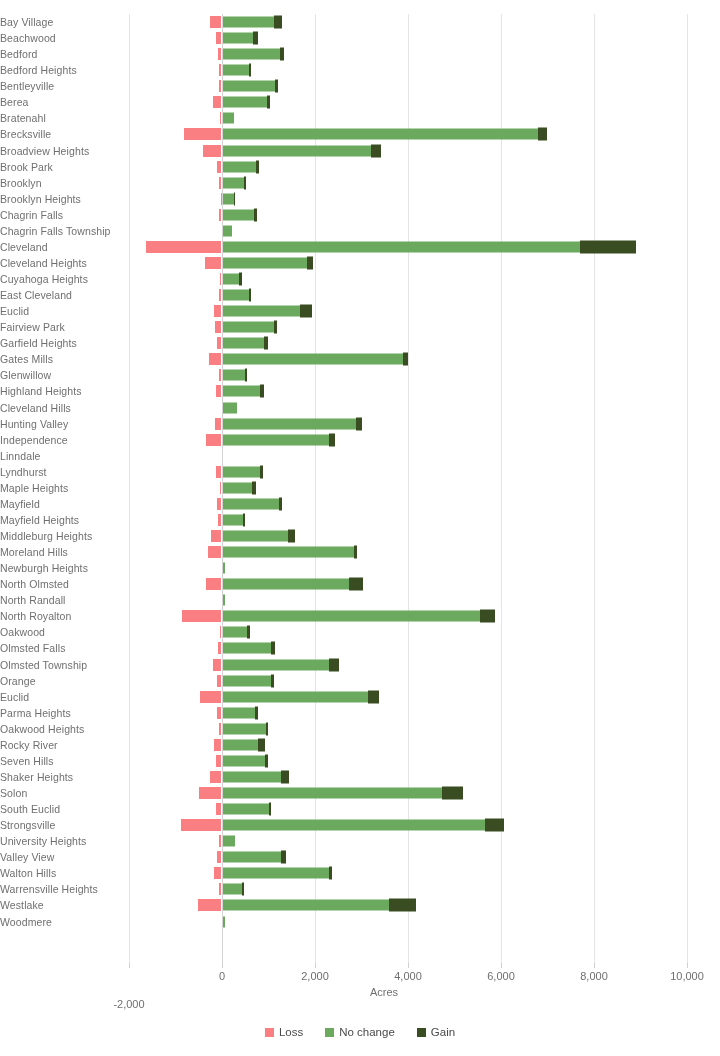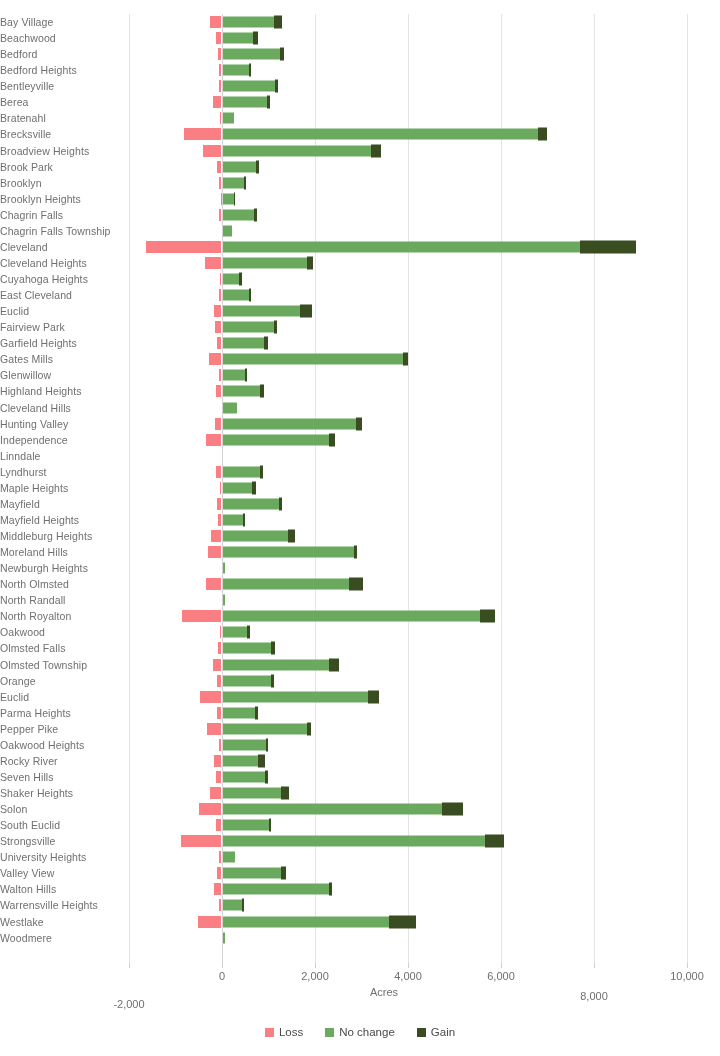--- a/index.html
+++ b/index.html
@@ -374,28 +374,20 @@
           <div class="seg nc" style="left: 94px; width: 144.778px; background: rgb(106, 169, 94);"></div>
           <div class="seg gain" style="left: 238.778px; width: 10.9275px; background: rgb(58, 77, 34);"></div>
         </div>
       </div>
       <div class="row">
         <div class="cat-label">Parma Heights</div>
         <div class="plot">
           <div class="seg loss" style="left: 88.1175px; width: 3.8825px; background: rgb(249, 127, 130);"></div>
           <div class="seg nc" style="left: 94px; width: 31.55px; background: rgb(106, 169, 94);"></div>
           <div class="seg gain" style="left: 125.55px; width: 3.255px; background: rgb(58, 77, 34);"></div>
-        </div>
-      </div>
-      <div class="row">
-        <div class="cat-label">Pepper Pike</div>
-        <div class="plot">
-          <div class="seg loss" style="left: 78.3525px; width: 13.6475px; background: rgb(249, 127, 130);"></div>
-          <div class="seg nc" style="left: 94px; width: 84.3275px; background: rgb(106, 169, 94);"></div>
-          <div class="seg gain" style="left: 178.327px; width: 3.9525px; background: rgb(58, 77, 34);"></div>
         </div>
       </div>
       <div class="row">
         <div class="cat-label">Oakwood Heights</div>
         <div class="plot">
           <div class="seg loss" style="left: 90.4425px; width: 1.5575px; background: rgb(249, 127, 130);"></div>
           <div class="seg nc" style="left: 94px; width: 42.9425px; background: rgb(106, 169, 94);"></div>
           <div class="seg gain" style="left: 136.942px; width: 2.5575px; background: rgb(58, 77, 34);"></div>
         </div>
       </div>
@@ -499,21 +491,21 @@
       <div class="x-tick-label" style="left: 0px; margin-top: 28px;">-2,000</div>
       <div class="axis-tick" style="left: 93px;"></div>
       <div class="x-tick-label" style="left: 93px;">0</div>
       <div class="axis-tick" style="left: 186px;"></div>
       <div class="x-tick-label" style="left: 186px;">2,000</div>
       <div class="axis-tick" style="left: 279px;"></div>
       <div class="x-tick-label" style="left: 279px;">4,000</div>
       <div class="axis-tick" style="left: 372px;"></div>
       <div class="x-tick-label" style="left: 372px;">6,000</div>
       <div class="axis-tick" style="left: 465px;"></div>
-      <div class="x-tick-label" style="left: 465px; margin-top: 20px;">8,000</div>
+      <div class="x-tick-label" style="left: 465px;">8,000</div>
       <div class="axis-tick" style="left: 558px;"></div>
       <div class="x-tick-label" style="left: 558px;">10,000</div>
     </div>
   <div class="axis-title"><span>Acres</span></div>
 
   <div class="legend">
     <div class="legend-item">
       <span class="swatch" style="background: rgb(249, 127, 130);"></span>
       <span class="legend-label">Loss</span>
     </div>

